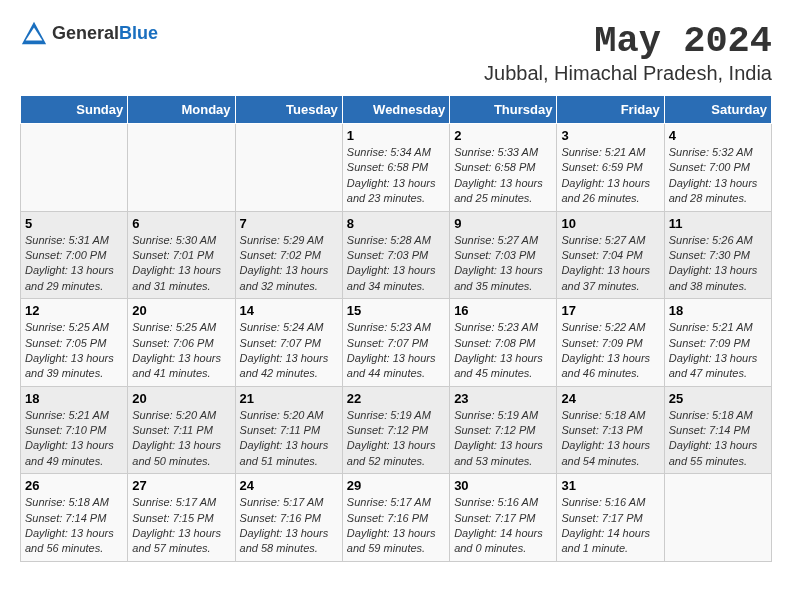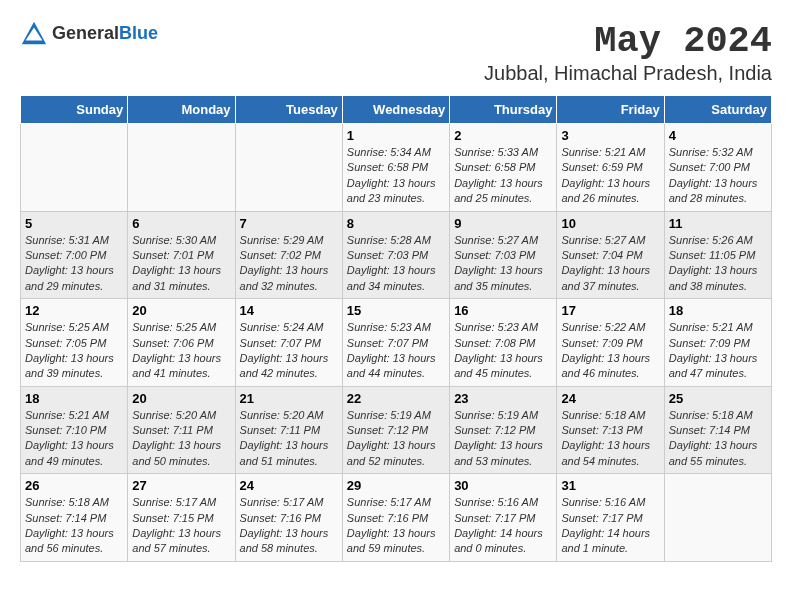--- a/index.html
+++ b/index.html
@@ -201,21 +201,21 @@
         <td>
           <span class="day-number">10</span>
           <div class="day-info">Sunrise: 5:27 AM
 Sunset: 7:04 PM
 Daylight: 13 hours
 and 37 minutes.</div>
         </td>
         <td>
           <span class="day-number">11</span>
           <div class="day-info">Sunrise: 5:26 AM
-Sunset: 11:05 PM
+Sunset: 7:30 PM
 Daylight: 13 hours
 and 38 minutes.</div>
         </td>
       </tr>
       <tr>
         <td>
           <span class="day-number">12</span>
           <div class="day-info">Sunrise: 5:25 AM
 Sunset: 7:05 PM
 Daylight: 13 hours

